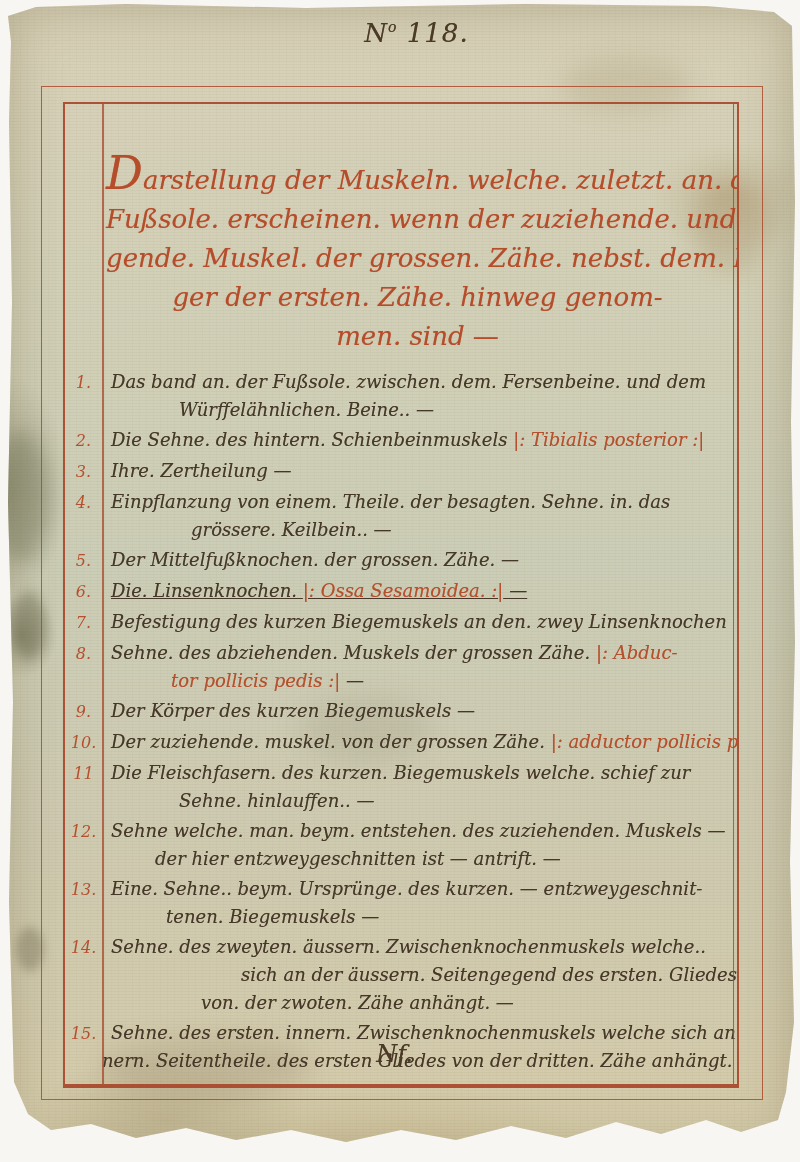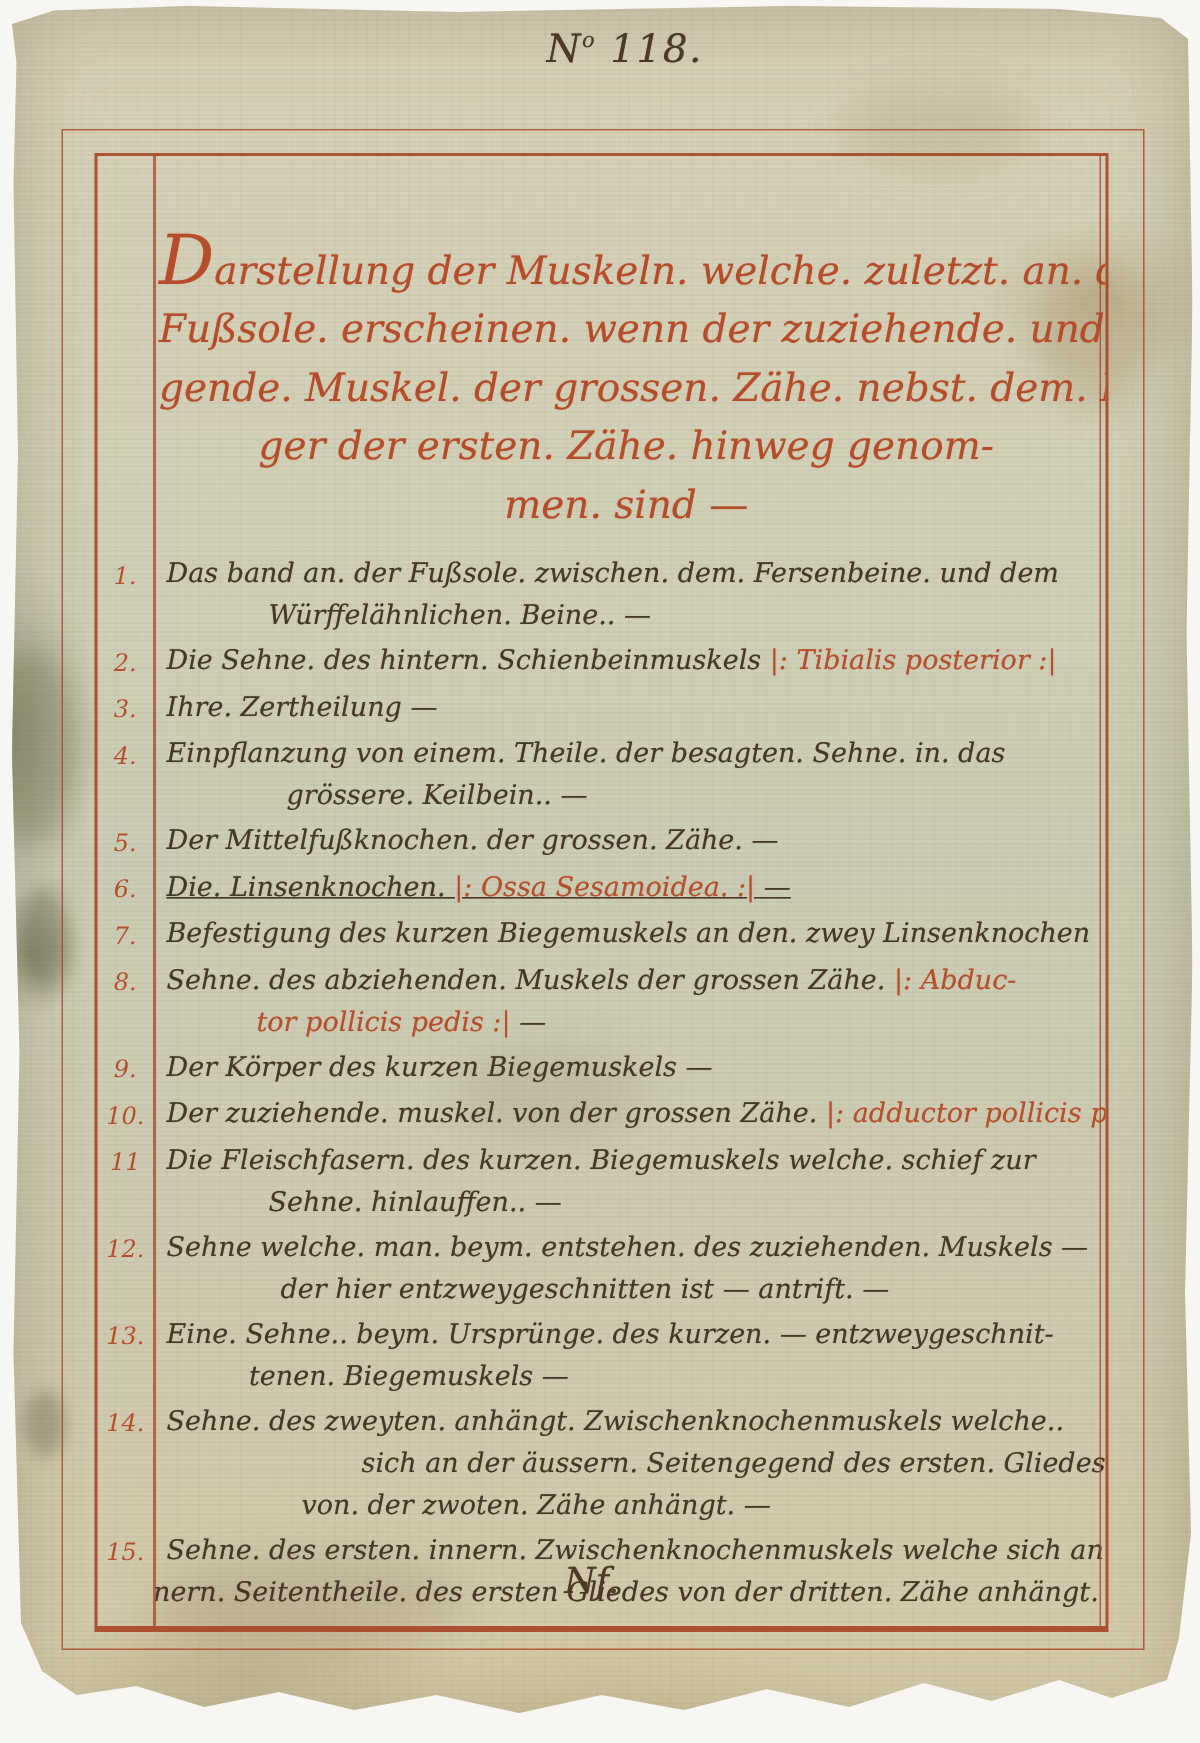--- a/index.html
+++ b/index.html
@@ -182,34 +182,34 @@
           <div class="num">11</div>
           <div class="body">
             <div class="tline" style="margin-left: 0px;"><span class="ink">Die Fleischfasern. des kurzen. Biegemuskels welche. schief zur</span></div>
             <div class="tline" style="margin-left: 68px;"><span class="ink">Sehne. hinlauffen.. —</span></div>
           </div>
         </div>
         <div class="row">
           <div class="num">12.</div>
           <div class="body">
             <div class="tline" style="margin-left: 0px;"><span class="ink">Sehne welche. man. beym. entstehen. des zuziehenden. Muskels —</span></div>
-            <div class="tline" style="margin-left: 76px;"><span class="ink">der hier entzweygeschnitten ist — antrift. —</span></div>
+            <div class="tline" style="margin-left: 44px;"><span class="ink">der hier entzweygeschnitten ist — antrift. —</span></div>
           </div>
         </div>
         <div class="row">
           <div class="num">13.</div>
           <div class="body">
             <div class="tline" style="margin-left: 0px;"><span class="ink">Eine. Sehne.. beym. Ursprünge. des kurzen. — entzweygeschnit-</span></div>
             <div class="tline" style="margin-left: 55px;"><span class="ink">tenen. Biegemuskels —</span></div>
           </div>
         </div>
         <div class="row">
           <div class="num">14.</div>
           <div class="body">
-            <div class="tline" style="margin-left: 0px;"><span class="ink">Sehne. des zweyten. anhängt. Zwischenknochenmuskels welche..</span></div>
+            <div class="tline" style="margin-left: 0px;"><span class="ink">Sehne. des zweyten. äussern. Zwischenknochenmuskels welche..</span></div>
             <div class="tline" style="margin-left: 55px; text-align: right;"><span class="ink">sich an der äussern. Seitengegend des ersten. Gliedes</span></div>
             <div class="tline" style="margin-left: 90px;"><span class="ink">von. der zwoten. Zähe anhängt. —</span></div>
           </div>
         </div>
         <div class="row">
           <div class="num">15.</div>
           <div class="body">
             <div class="tline" style="margin-left: 0px;"><span class="ink">Sehne. des ersten. innern. Zwischenknochenmuskels welche sich an dem in-</span></div>
             <div class="tline" style="margin-left: -9px;"><span class="ink">nern. Seitentheile. des ersten Gliedes von der dritten. Zähe anhängt. —</span></div>
           </div>

